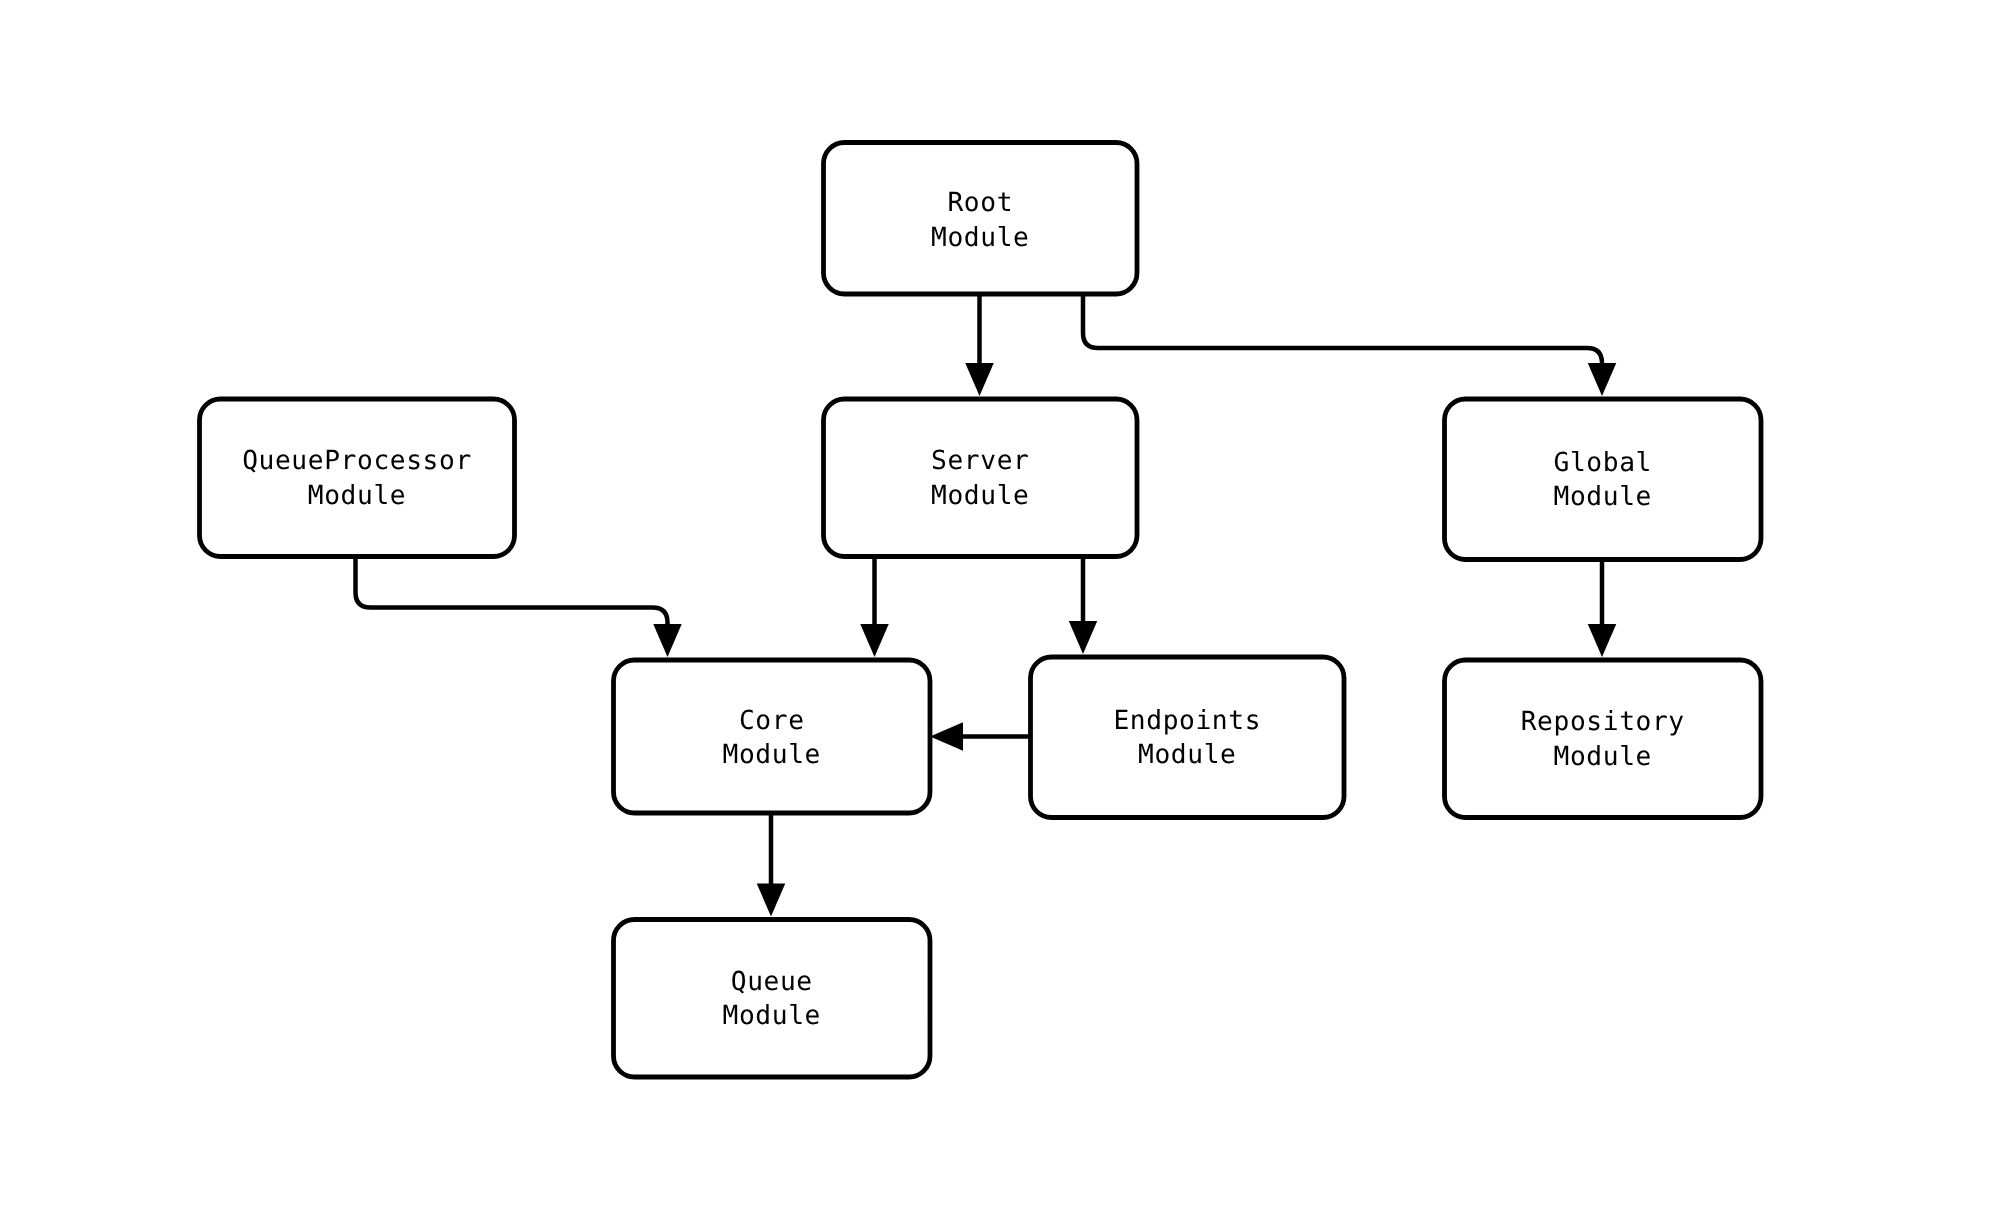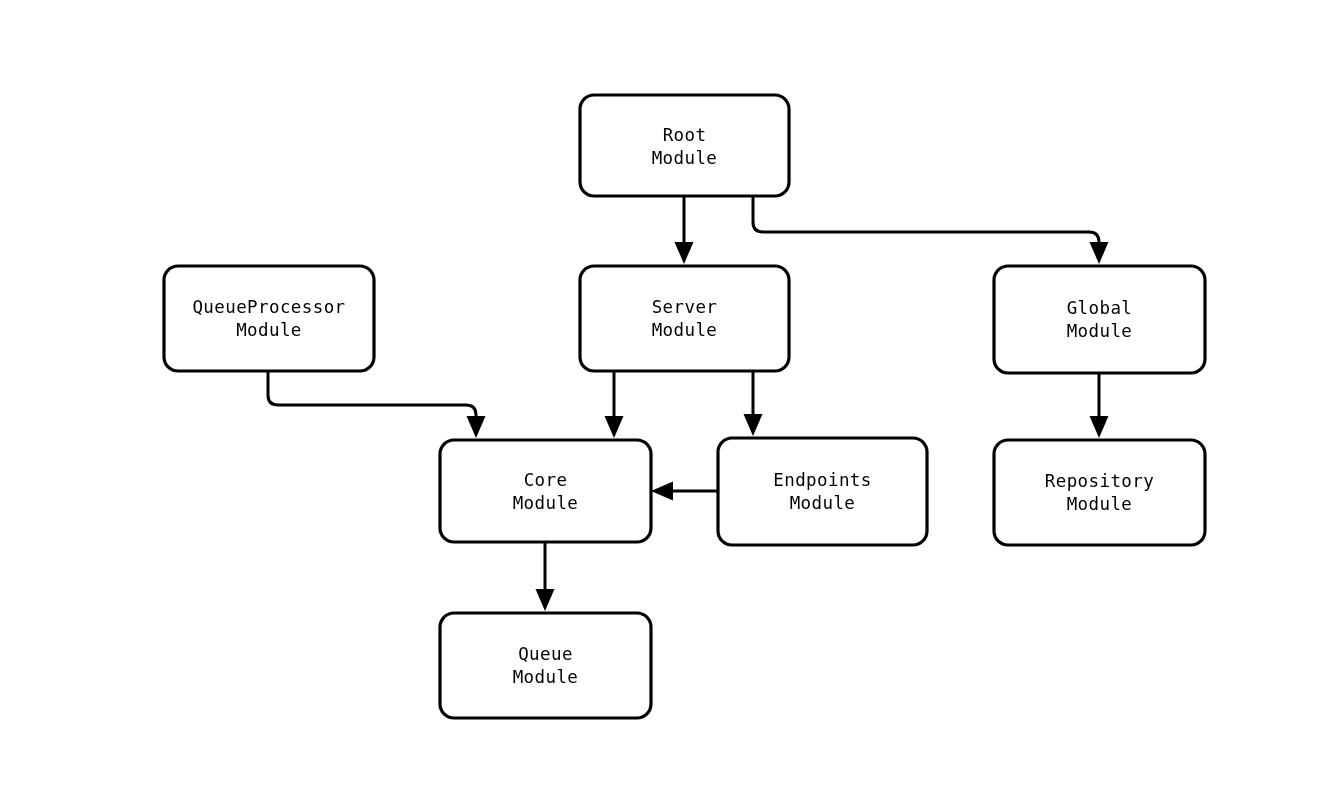--- a/index.html
+++ b/index.html
@@ -11,21 +11,20 @@
     width: 1337px;
     height: 809px;
     font-family: "DejaVu Sans Mono", "Liberation Mono", monospace;
     overflow: hidden;
   }
   #diagram-root {
     position: relative;
     width: 1181px;
     height: 809px;
     background: #ffffff;
-    padding-left: 31px;
   }
   svg#graph {
     display: block;
     width: 1337px;
     height: 809px;
   }
   .node-box {
     fill: #ffffff;
     stroke: #000000;
     stroke-width: 3.2;

